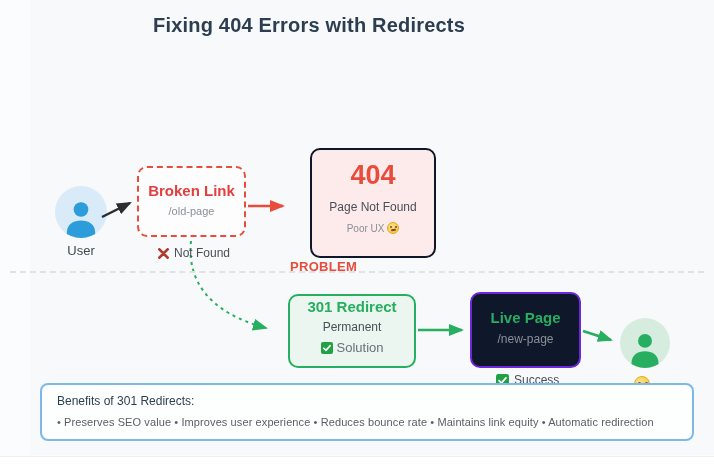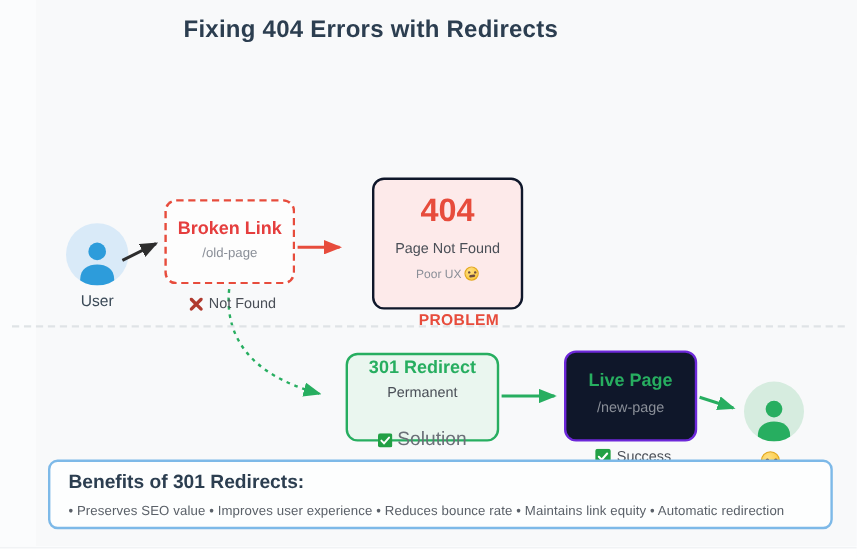--- a/index.html
+++ b/index.html
@@ -32,25 +32,25 @@
   .node-live { left:470px; top:292px; width:111px; height:76px; background:#0f172a;
     border:2px solid #6d28d9; padding-top:15px; }
 
   .node-title-red { font-size:15px; font-weight:bold; color:#e53e3e; }
   .node-title-green { font-size:15px; font-weight:bold; color:#27ae60; }
   .node-sub { font-size:11px; color:#8a8f98; margin-top:6px; }
   .node-sub-dark { font-size:12px; color:#4a4f57; margin-top:5px; }
   .code-404 { font-size:27px; font-weight:bold; color:#e74c3c; }
   .msg-404 { font-size:12px; color:#4a4f57; margin-top:9px; }
   .ux-note { font-size:10px; color:#8a8f98; margin-top:8px; }
-  .section-tag { position:absolute; left:290px; top:259px; width:126px; text-align:right;
+  .section-tag { position:absolute; left:290px; top:259px; width:126px; text-align:left;
     font-size:13px; font-weight:bold; color:#e74c3c; letter-spacing:.3px; z-index:2; }
 
-  .badge-row { display:inline-flex; align-items:center; gap:4px; margin-top:24px;
-    font-size:16px; color:#6b7078; }
+  .badge-row { display:inline-flex; align-items:center; gap:4px; margin-top:6px;
+    font-size:13px; color:#6b7078; }
   .status-label { position:absolute; display:inline-flex; align-items:center; gap:5px;
     font-size:12px; color:#4a4f57; z-index:2; }
   .lbl-notfound { left:158px; top:246px; }
   .lbl-success { left:496px; top:373px; z-index:2; }
 
   
   .divider { position:absolute; left:10px; top:271px; width:694px; height:0;
     border-top:2px dashed #dfe3e6; z-index:1; }
 
   svg.overlay { position:absolute; left:0; top:0; z-index:1; pointer-events:none; }
@@ -69,21 +69,21 @@
     box-shadow:7px 0 0 #6d4c41; }
   .face.happy::after { content:""; position:absolute; bottom:2px; left:4px; width:7px;
     height:4px; border-bottom:2px solid #6d4c41; border-radius:0 0 7px 7px; }
   .emoji-wrap { position:absolute; z-index:1; }
   .happy-emoji { left:634px; top:376px; }
 
   
   .benefits { position:absolute; left:40px; top:383px; width:654px; height:58px;
     background:#fdfefe; border:2px solid #7db9e8; border-radius:8px; padding:9px 15px;
     z-index:5; }
-  .benefits-heading { font-size:16px; font-weight:bold; color:#2c3e50; }
+  .benefits-heading { font-size:12px; font-weight:normal; color:#2c3e50; }
   .benefits-items { font-size:11px; color:#5a6068; margin-top:8px; letter-spacing:.1px; }
 
   .check-icon { display:inline-block; }
   .happy-user-label { position:absolute; left:599px; top:369px; width:92px;
     text-align:center; font-size:13px; color:#3b4a57; z-index:2; }
 </style>
 </head>
 <body>
 
 <div class="canvas">

